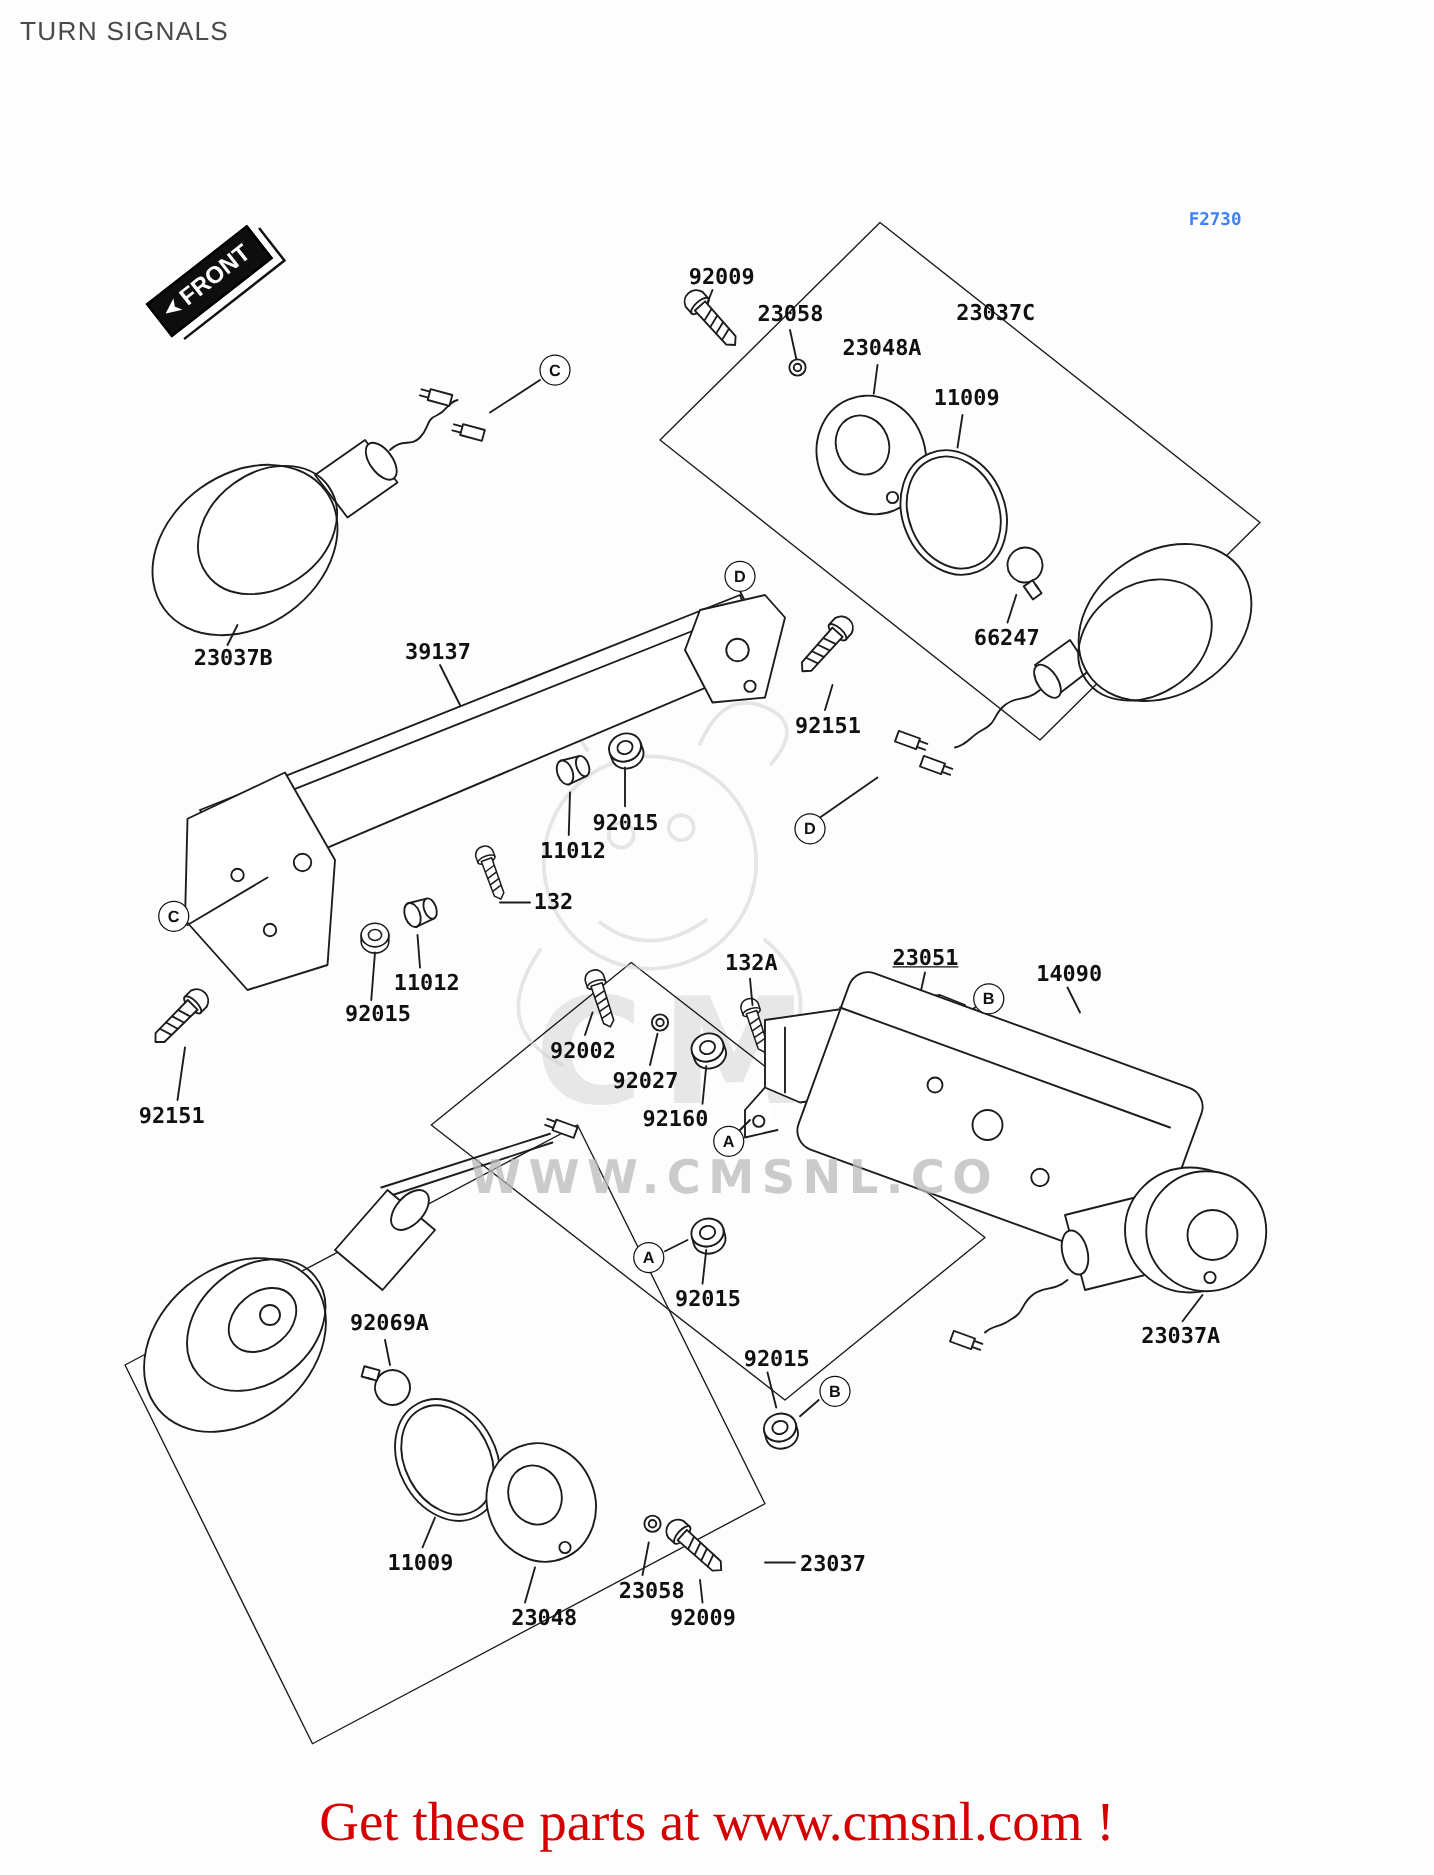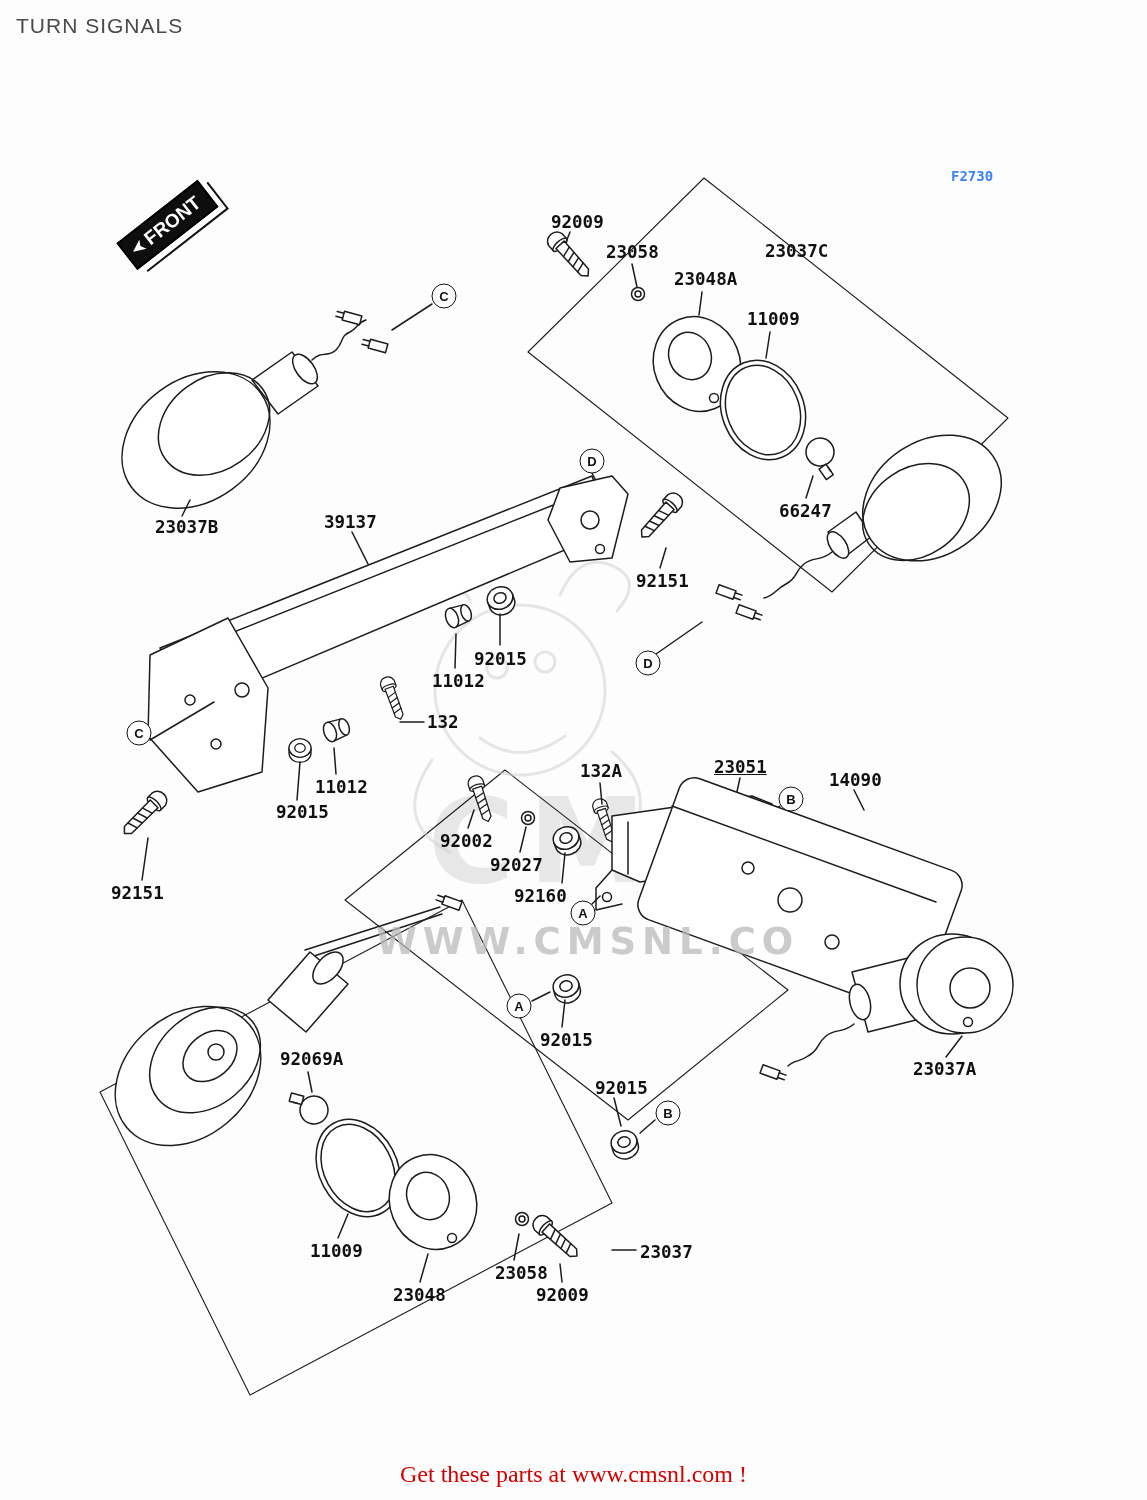--- a/index.html
+++ b/index.html
@@ -18,21 +18,21 @@
   .part-label{position:absolute;font-family:"DejaVu Sans Mono",monospace;font-weight:bold;
         font-size:17.5px;color:#101010;white-space:nowrap;cursor:pointer;}
   .circle-marker{position:absolute;width:23px;height:23px;border:1.6px solid #111;
         border-radius:50%;background:#fff;display:flex;align-items:center;justify-content:center;
         font-weight:bold;font-size:13px;color:#111;transform:translate(-50%,-50%);}
   .watermark-logo{position:absolute;left:428px;top:772px;font-weight:bold;font-size:118px;
         color:rgba(200,200,200,0.42);letter-spacing:14px;font-family:"DejaVu Sans",sans-serif;}
   .watermark-url{position:absolute;left:376px;top:920px;font-weight:bold;font-size:37px;
         color:rgba(185,185,185,0.75);letter-spacing:6px;font-family:"DejaVu Sans",sans-serif;}
   .footer-link{position:absolute;left:0;top:1432px;width:100%;text-align:center;
-        font-family:"Liberation Serif",serif;font-size:24px;color:#d40000;cursor:pointer;margin-top:29px;}
+        font-family:"Liberation Serif",serif;font-size:44px;color:#d40000;cursor:pointer;}
 </style>
 </head>
 <body>
 
 <div id="page">
 
   <div class="page-title">TURN SIGNALS</div>
   <div class="diagram-code">F2730</div>
 
   <div class="watermark-logo">CMS</div>
@@ -318,21 +318,21 @@
       <div class="part-label" style="left: 490px; top: 855px;">92027</div>
       <div class="part-label" style="left: 514px; top: 886px;">92160</div>
       <div class="part-label" style="left: 315px; top: 777px;">11012</div>
       <div class="part-label" style="left: 276px; top: 802px;">92015</div>
       <div class="part-label" style="left: 111px; top: 883px;">92151</div>
       <div class="part-label" style="left: 540px; top: 1030px;">92015</div>
       <div class="part-label" style="left: 280px; top: 1049px;">92069A</div>
       <div class="part-label" style="left: 913px; top: 1059px;">23037A</div>
       <div class="part-label" style="left: 595px; top: 1078px;">92015</div>
       <div class="part-label" style="left: 310px; top: 1241px;">11009</div>
-      <div class="part-label" style="left: 393px; top: 1285px;">23048</div>
+      <div class="part-label" style="left: 409px; top: 1285px;">23048</div>
       <div class="part-label" style="left: 495px; top: 1263px;">23058</div>
       <div class="part-label" style="left: 536px; top: 1285px;">92009</div>
       <div class="part-label" style="left: 640px; top: 1242px;">23037</div>
     </div>
   <div>
       <div class="circle-marker" style="left: 444px; top: 296px;">C</div>
       <div class="circle-marker" style="left: 592px; top: 461px;">D</div>
       <div class="circle-marker" style="left: 648px; top: 663px;">D</div>
       <div class="circle-marker" style="left: 139px; top: 733px;">C</div>
       <div class="circle-marker" style="left: 791px; top: 799px;">B</div>

